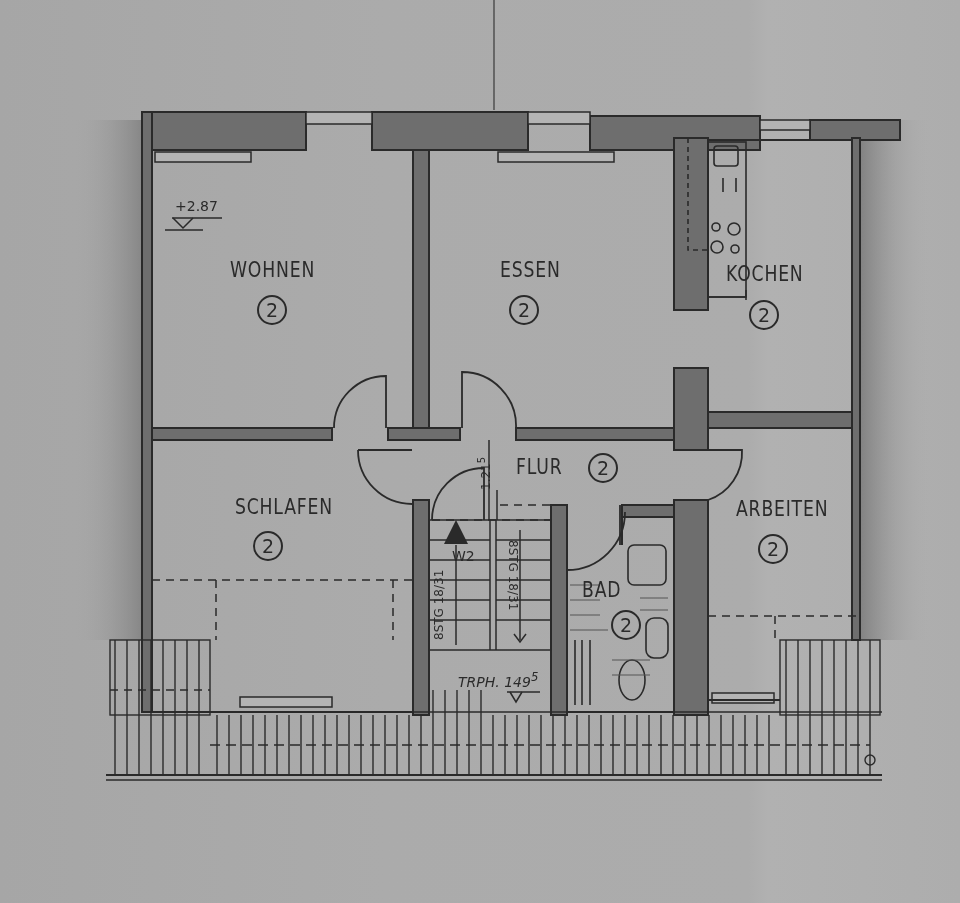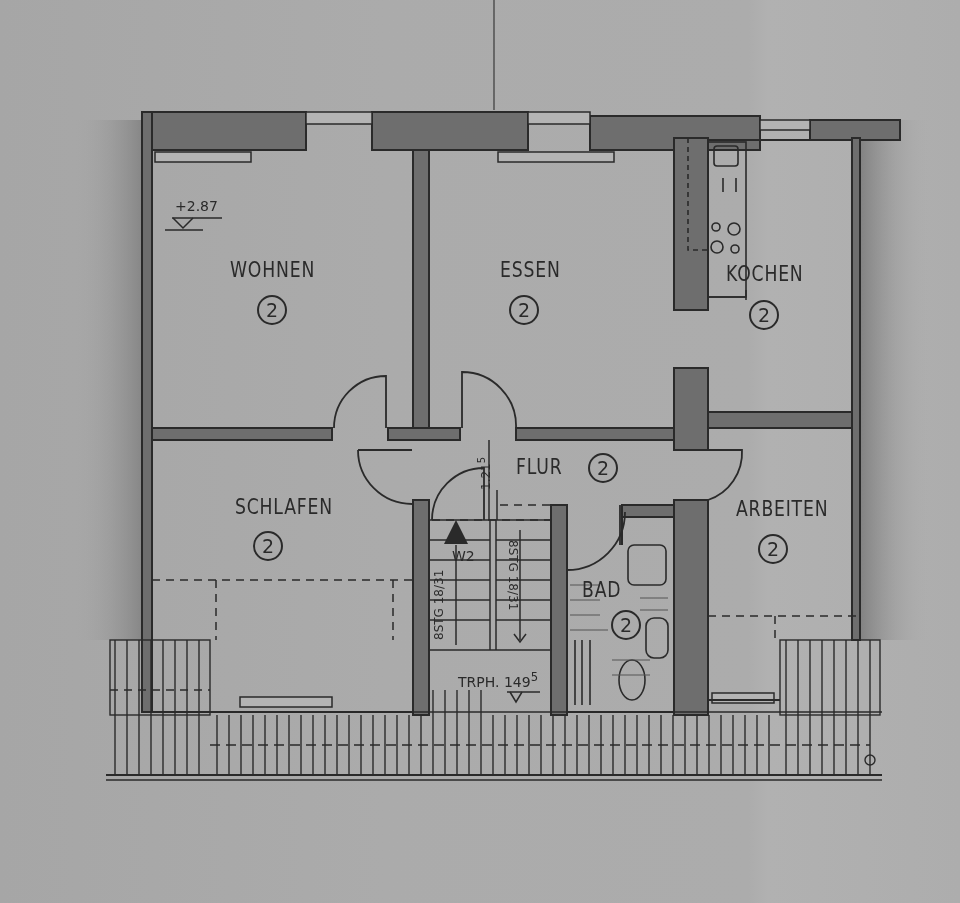--- a/index.html
+++ b/index.html
@@ -279,21 +279,21 @@
   <div class="lbl" style="left:736px; top:497px;">ARBEITEN</div>
   <div class="num" style="left:758px; top:534px;">2</div>
 
   <div class="lbl" style="left:582px; top:578px;">BAD</div>
   <div class="num" style="left:611px; top:610px;">2</div>
 
   <div class="small" style="left:452px; top:548px; font-size:14px;">W2</div>
   <div class="small rot" style="left:432px; top:640px; font-size:12px;">8STG 18/31</div>
   <div class="small rot90" style="left:520px; top:540px; font-size:12px;">8STG 18/31</div>
 
-  <div class="small" style="left:458px; top:670px; font-size:14px;">
+  <div class="small" style="left:458px; top:670px; font-size:14px;font-style:italic;">
     <span>TRPH. 149</span><sup>5</sup>
   </div>
 
   <div class="small rot" style="left:476px; top:490px; font-size:12px;">
     <span>1.21</span><sup>5</sup>
   </div>
 
 </div>
 
 </body></html>

